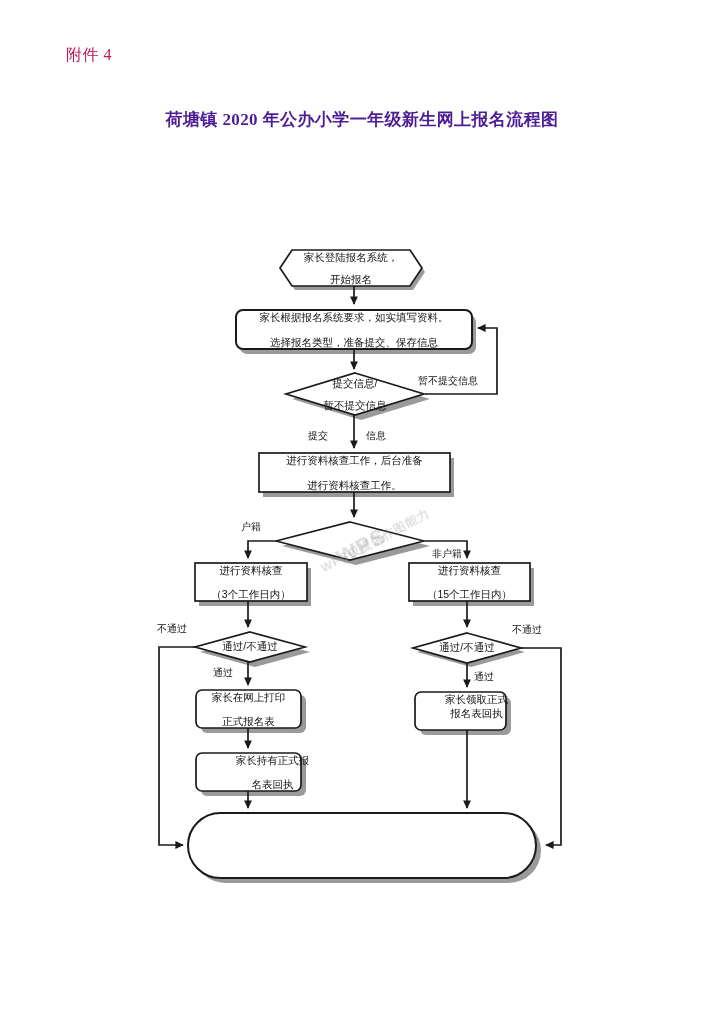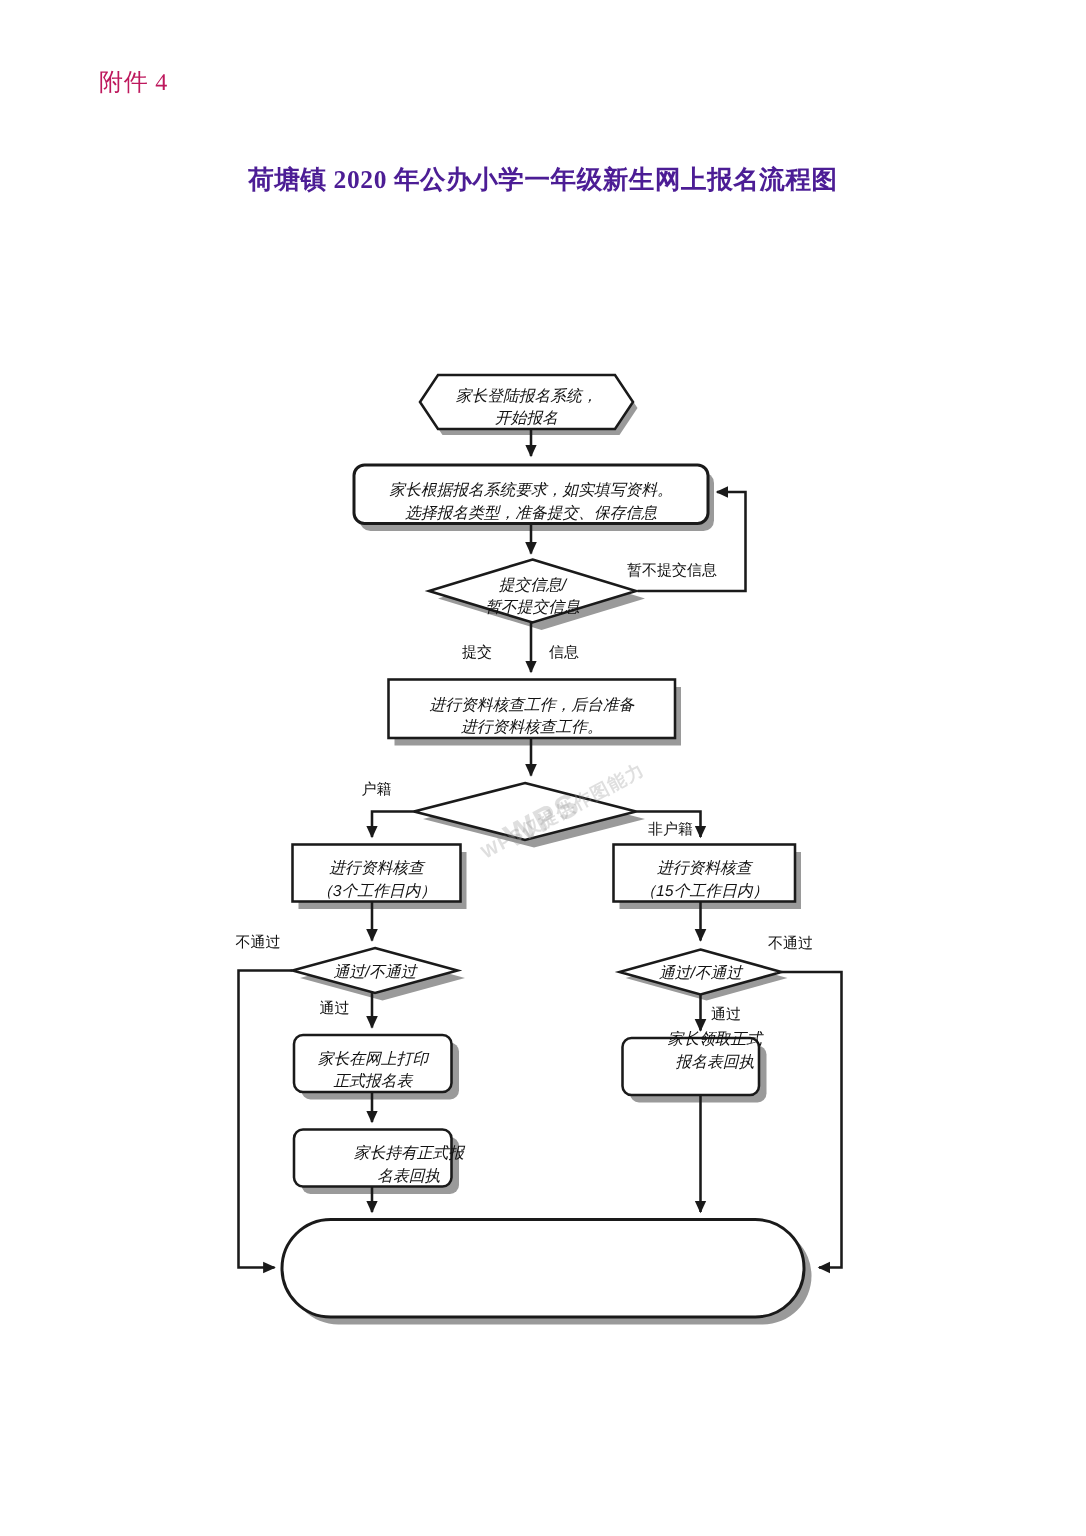--- a/index.html
+++ b/index.html
@@ -54,28 +54,27 @@
     top: 0;
     width: 724px;
     height: 1024px;
     overflow: visible;
   }
   .node-text {
     position: absolute;
     display: flex;
     flex-direction: column;
     align-items: center;
-    justify-content: flex-end;
+    justify-content: space-between;
     text-align: center;
     font-size: 10.5px;
     line-height: 1.38;
     color: #111111;
     pointer-events: none;
     white-space: nowrap;
-    font-style: italic;
   }
   .node-text.bold {
     font-weight: bold;
   }
   .edge-label {
     position: absolute;
     font-size: 10px;
     line-height: 1.2;
     color: #111111;
     white-space: nowrap;

